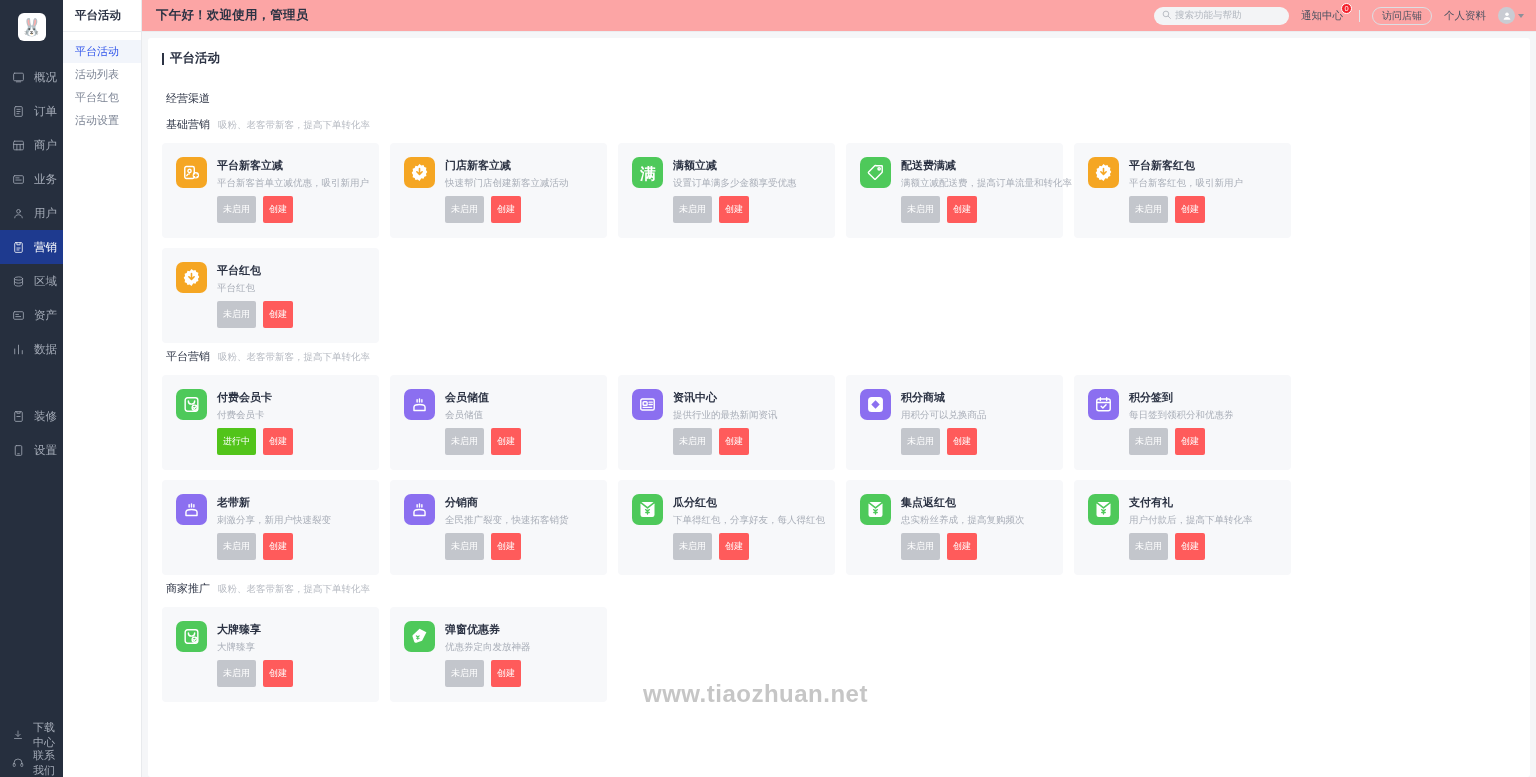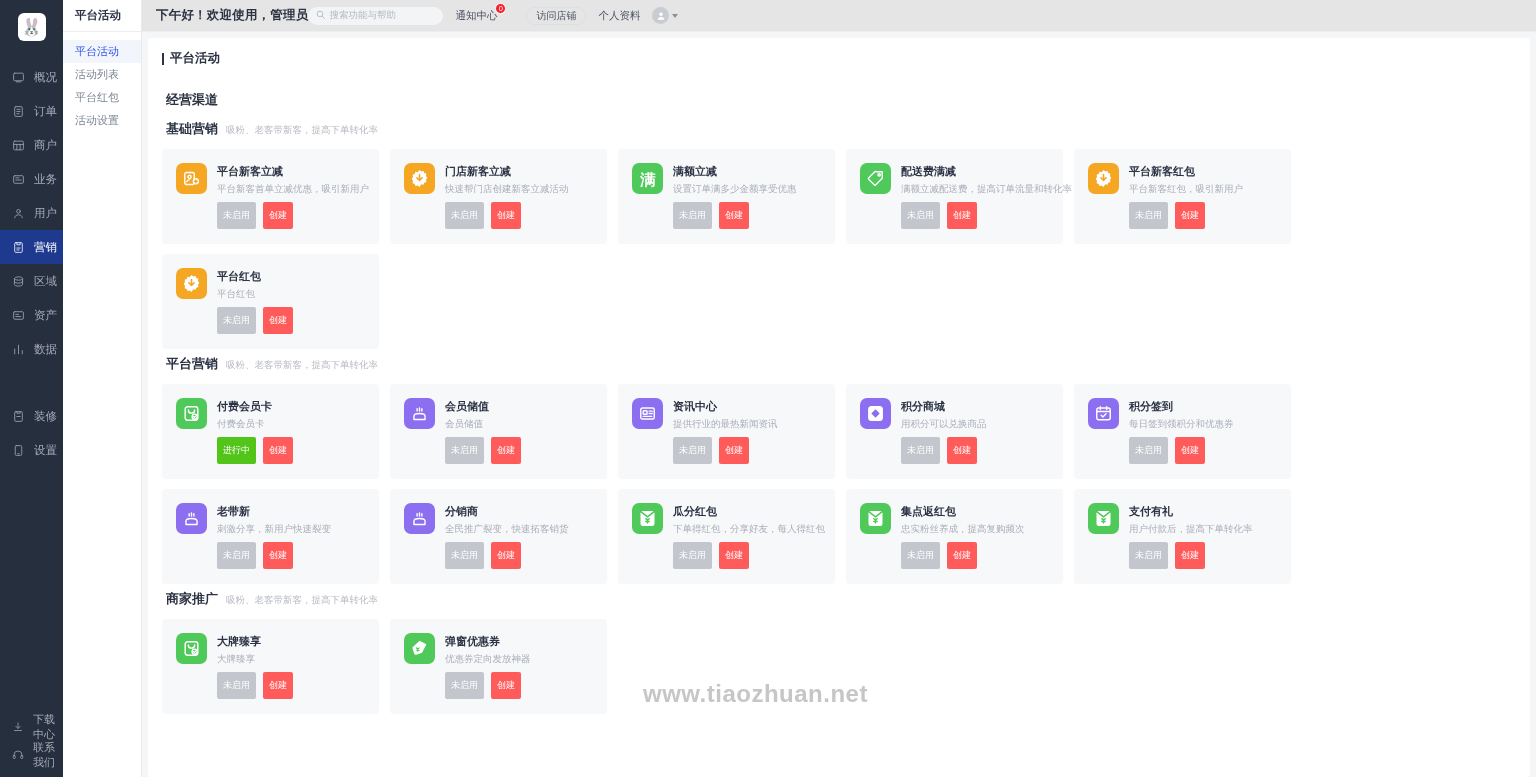--- a/index.html
+++ b/index.html
@@ -32,21 +32,21 @@
     height: 34px; display: flex; align-items: center; gap: 9px;
     padding-left: 12px;
     color: #a5acb8; font-size: 11.5px; cursor: pointer;
     margin-bottom: 0;
   }
   .rail-spacer { height: 33px; }
   .rail-item .ri { width: 13px; height: 13px; display: inline-flex; align-items: center; justify-content: center; opacity: .92; }
   .rail-item .ri svg { display: block; }
   .rail-item.active { background: #1e3a8f; color: #ffffff; }
   .rail-item.active .ri { color: #fff; }
-  .rail-bottom { position: absolute; bottom: 8px; left: 0; right: 0; }
+  .rail-bottom { position: absolute; bottom: 0; left: 0; right: 0; }
   .rail-bottom .rail-item { height: 28px; font-size: 11px; }
 
   
   .subnav {
     width: 79px; min-width: 79px; height: 777px;
     background: #ffffff; border-right: 1px solid #e8eaed;
   }
   .subnav-title {
     height: 32px; display: flex; align-items: center;
     padding-left: 12px; font-size: 11.5px; font-weight: bold; color: #2c3344;
@@ -56,22 +56,22 @@
   .subnav-item {
     height: 23px; display: flex; align-items: center; padding-left: 12px;
     font-size: 11px; color: #7c8494; cursor: pointer;
   }
   .subnav-item.active { color: #2f54eb; background: #f2f5fb; }
 
   
   .pane { flex: 1; height: 777px; display: flex; flex-direction: column; background: #f5f6f8; min-width: 0; }
 
   .topbar {
-    height: 32px; min-height: 32px; background: #e5e5e5;
-    display: flex; align-items: center; justify-content: flex-start;
+    height: 32px; min-height: 32px; background: #fca5a5;
+    display: flex; align-items: center; justify-content: space-between;
     padding: 0 12px 0 14px; border-bottom: 1px solid #ebedf0;
   }
   .greeting { font-size: 12.5px; font-weight: bold; color: #2c3344; letter-spacing: .2px; }
   .topright { display: flex; align-items: center; gap: 12px; }
   .searchbox {
     width: 135px; height: 18px; border-radius: 9px; background: #f3f4f6;
     display: flex; align-items: center; gap: 4px; padding: 0 8px;
     font-size: 9.5px; color: #b3b8c0; cursor: text;
   }
   .searchbox svg { flex: 0 0 auto; }
@@ -103,21 +103,21 @@
     padding: 12px 14px 20px 14px;
   }
   .page-title {
     display: flex; align-items: center; gap: 6px;
     font-size: 12.5px; font-weight: bold; color: #2c3344; margin-bottom: 24px;
   }
   .page-title .bar { width: 2px; height: 12px; background: #2c3344; display: inline-block; }
 
   .group { margin-bottom: 6px; }
   .group-head { display: flex; align-items: baseline; gap: 8px; margin-bottom: 11px; padding-left: 4px; }
-  .group-name { font-size: 13px; font-weight: bold; color: #2c3344; }
+  .group-name { font-size: 11px; font-weight: normal; color: #2c3344; }
   .group-desc { font-size: 9.5px; color: #b6bac2; }
 
   .cards { display: flex; flex-wrap: wrap; gap: 10px 11px; }
   .card {
     width: 217px; background: #f7f8fa; border-radius: 4px;
     padding: 14px 14px 13px 14px; cursor: pointer; position: relative;
   }
   .card.channel { height: 94px; padding-top: 16px; }
   .card.feature { height: 95px; }
   .card-row { display: flex; align-items: flex-start; gap: 10px; }

